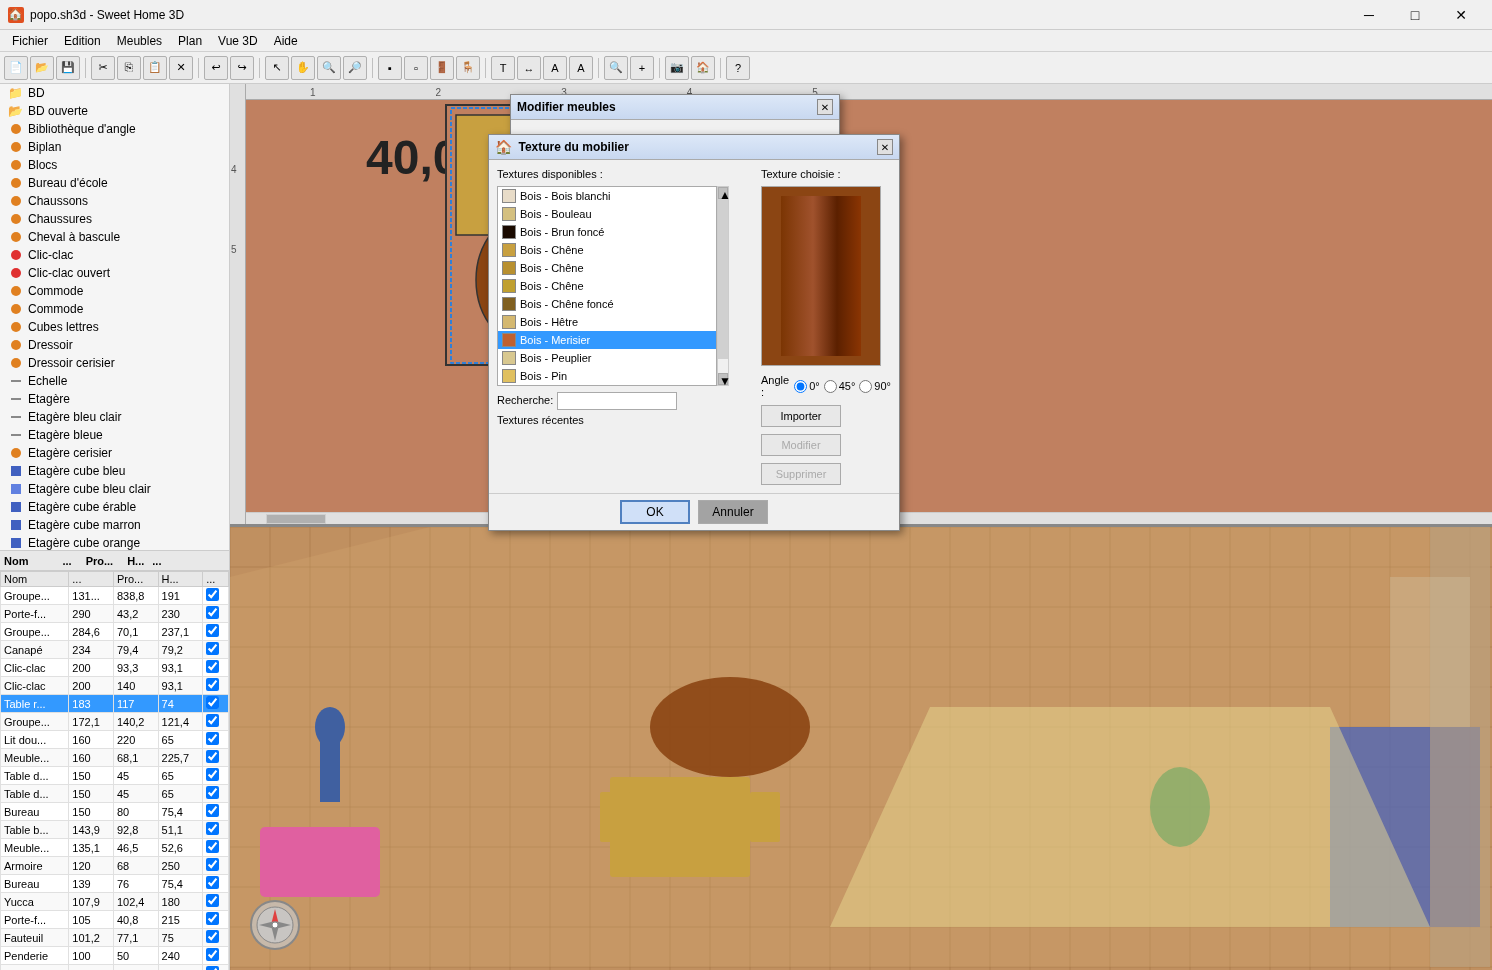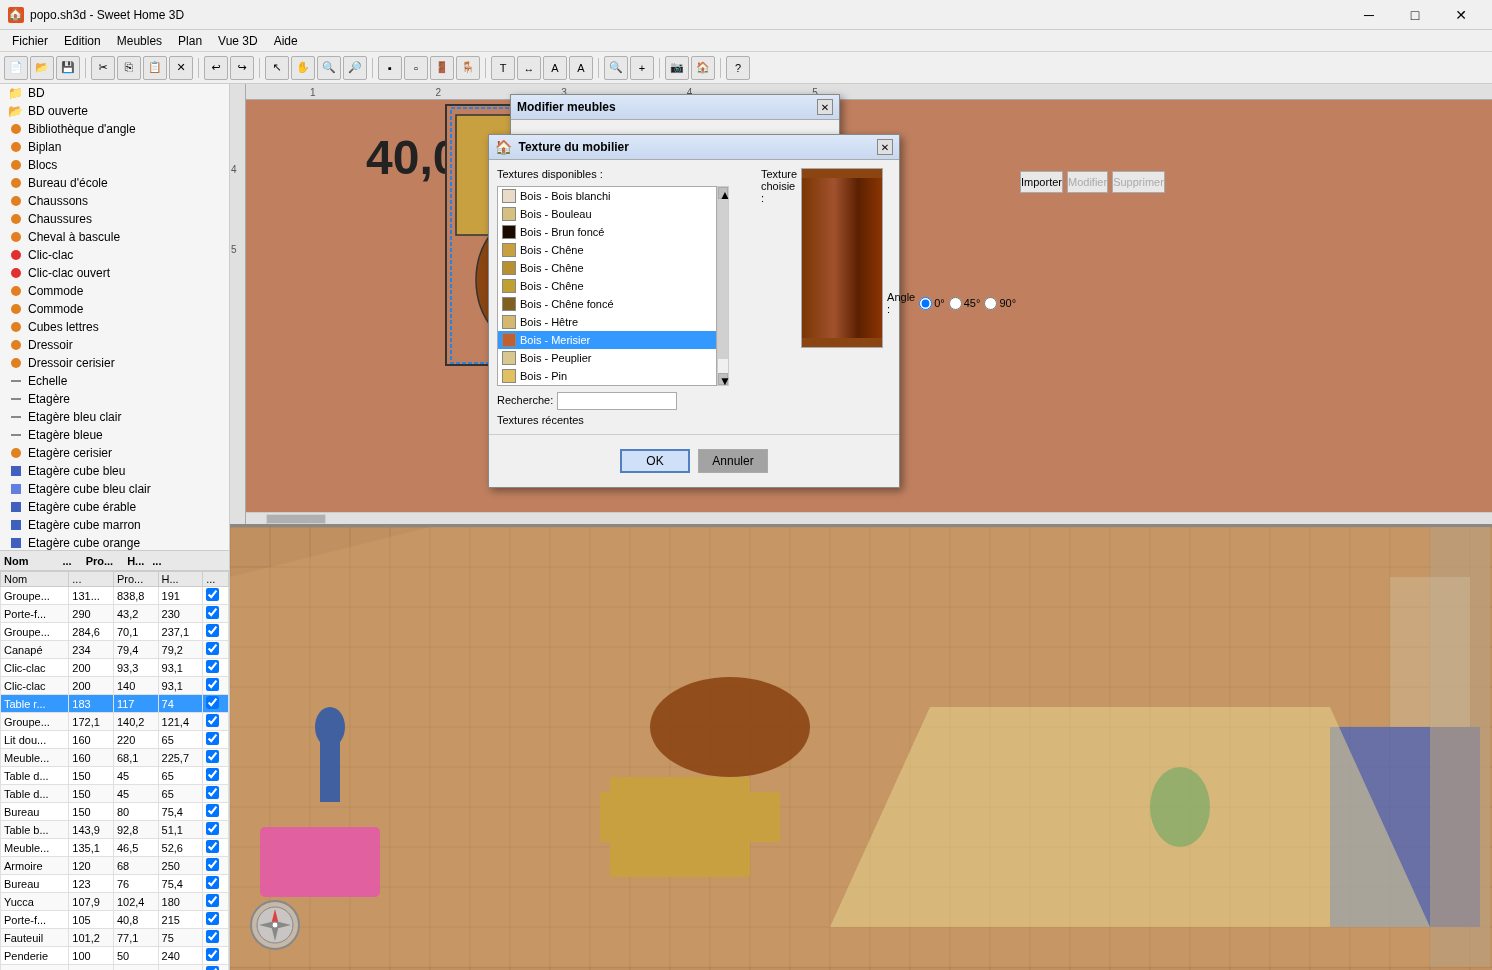--- a/index.html
+++ b/index.html
@@ -221,21 +221,21 @@
     }
     .texture-left {
       flex: 1;
       display: flex;
       flex-direction: column;
       gap: 4px;
     }
     .texture-right {
       width: 130px;
       display: flex;
-      flex-direction: row;
+      flex-direction: column;
       gap: 4px;
     }
     .texture-label { font-size: 11px; margin-bottom: 2px; }
     .texture-listbox {
       border: 1px solid #aaa;
       background: #fff;
       height: 200px;
       overflow-y: auto;
       font-size: 11px;
     }
@@ -274,38 +274,38 @@
       width: 120px;
       font-size: 11px;
       padding: 0 2px;
     }
     .texture-recent-label { font-size: 11px; }
     .angle-row {
       display: flex;
       align-items: center;
       gap: 4px;
       font-size: 11px;
-      margin-top: 12px;
+      margin-top: 4px;
     }
     .radio-option { display: flex; align-items: center; gap: 2px; }
     .texture-action-btn {
       width: 80px;
       height: 22px;
       background: #e8e8e8;
       border: 1px solid #aaa;
       cursor: pointer;
       font-size: 11px;
       margin-top: 3px;
     }
     .texture-action-btn:disabled { color: #aaa; }
     .dialog-buttons {
       display: flex;
       justify-content: center;
       gap: 8px;
-      padding: 14px;
+      padding: 6px;
       border-top: 1px solid #ccc;
     }
     .dlg-btn {
       width: 70px;
       height: 24px;
       background: #a3a3a3;
       border: 1px solid #aaa;
       cursor: pointer;
       font-size: 12px;
     }
@@ -762,21 +762,21 @@
       </tr>
               <tr class="bt-row-even">
         <td>Armoire</td>
         <td>120</td>
         <td>68</td>
         <td>250</td>
         <td><input type="checkbox" checked="" style=""></td>
       </tr>
               <tr>
         <td>Bureau</td>
-        <td>123</td>
+        <td>139</td>
         <td>76</td>
         <td>75,4</td>
         <td><input type="checkbox" checked="" style=""></td>
       </tr>
               <tr class="bt-row-even">
         <td>Yucca</td>
         <td>107,9</td>
         <td>102,4</td>
         <td>180</td>
         <td><input type="checkbox" checked="" style=""></td>

